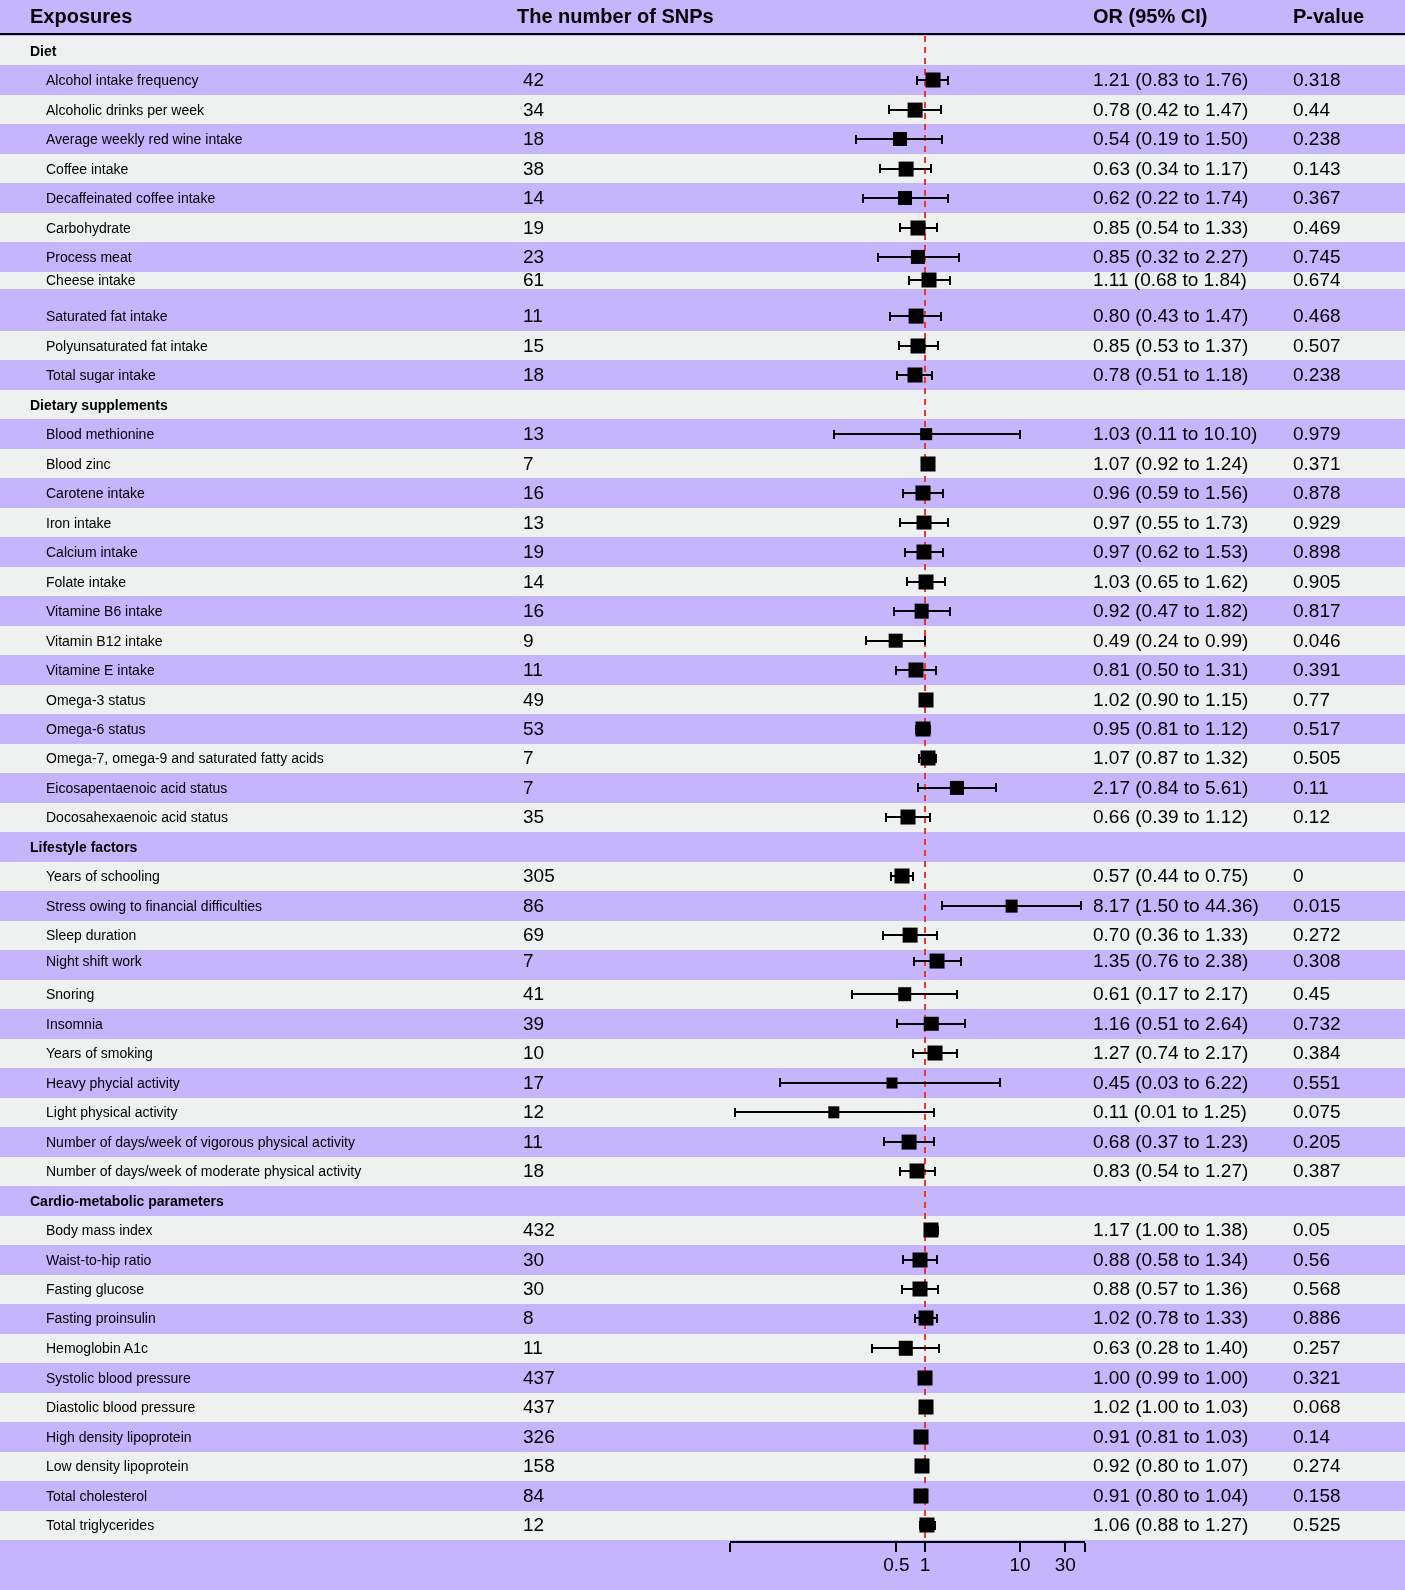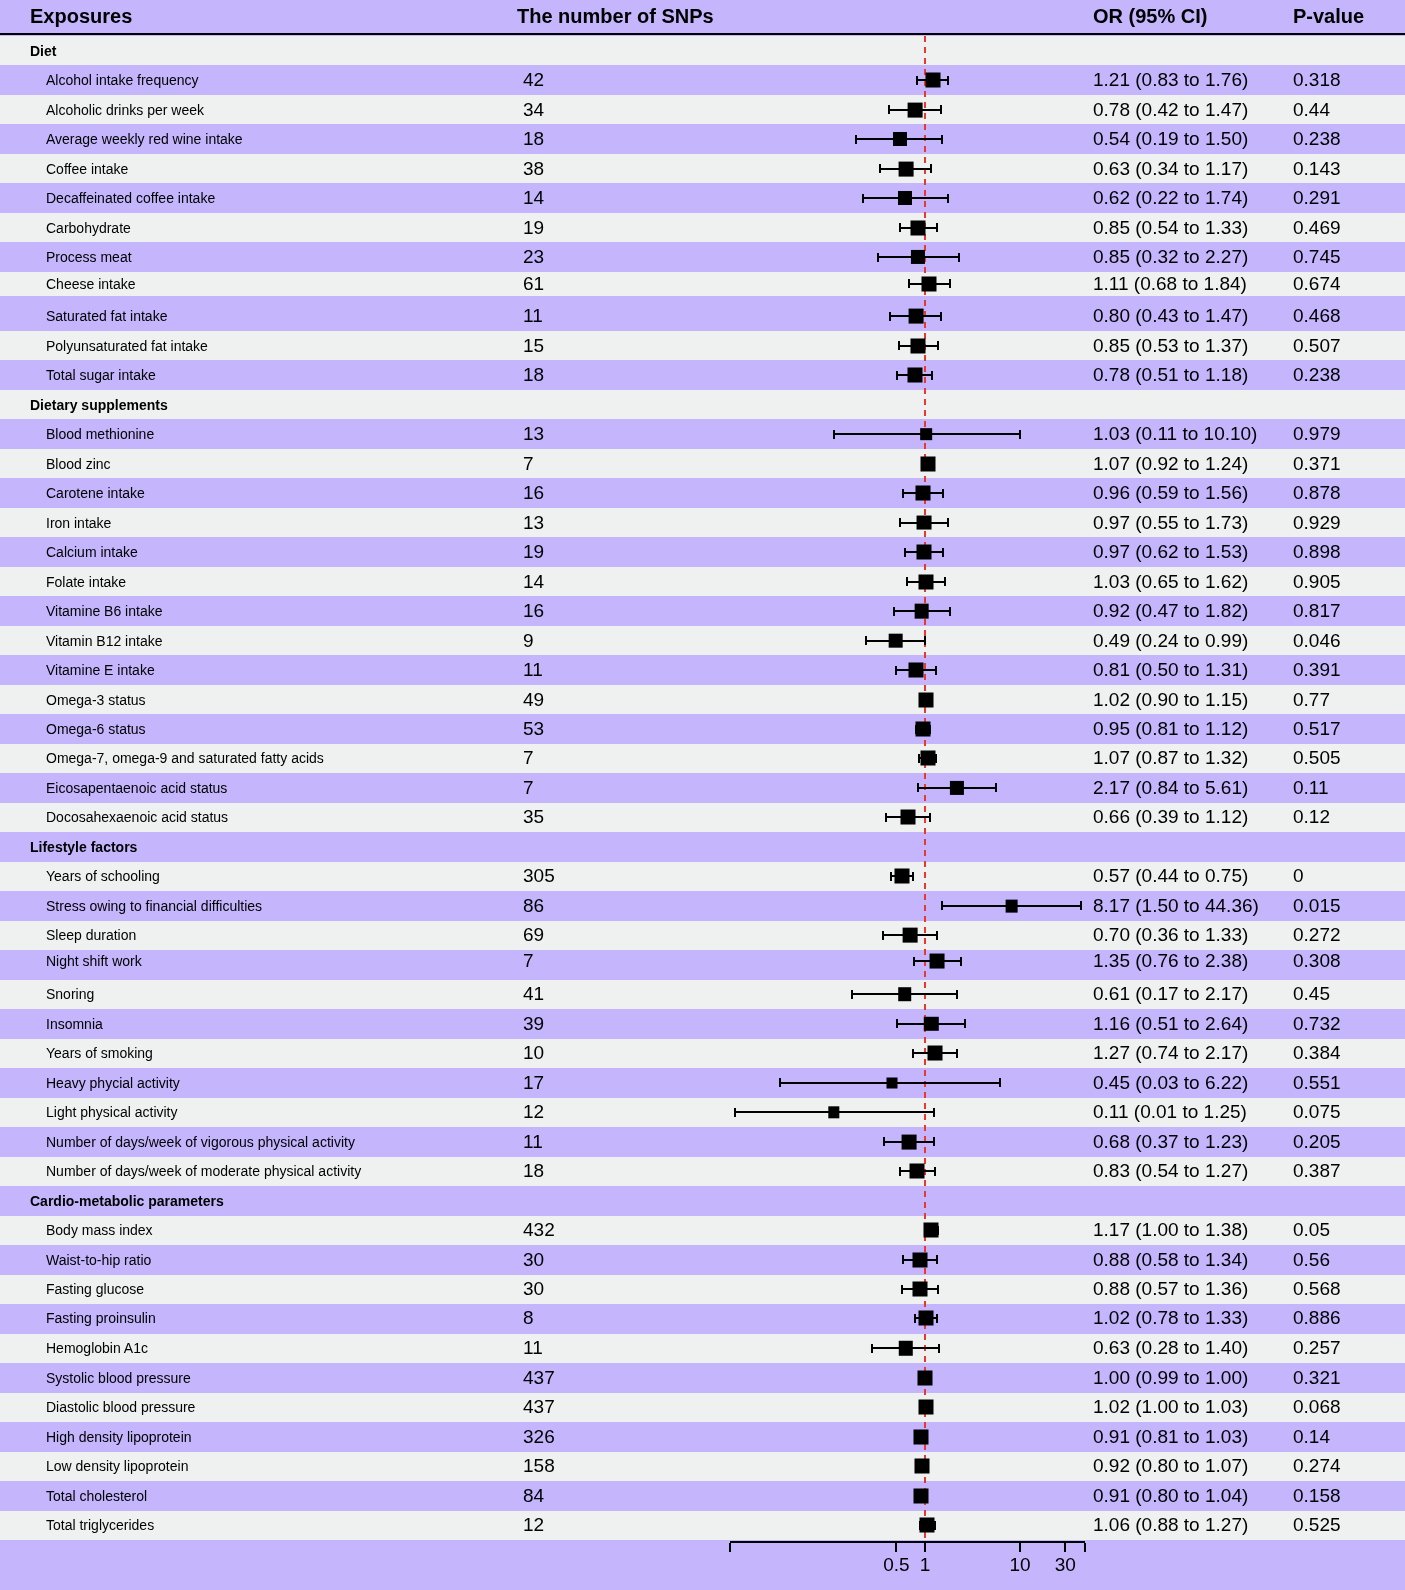--- a/index.html
+++ b/index.html
@@ -88,21 +88,21 @@
         <span class="pval">0.143</span>
         <div class="ci" style="left: 880.49px; width: 50.9872px;"></div>
         <div class="cap" style="left: 879.49px;"></div>
         <div class="cap" style="left: 930.478px;"></div>
         <div class="marker" style="width: 14.8192px; height: 14.8192px; left: 905.937px;"></div>
       </div>
       <div class="row" style="top: 183.45px; height: 29.49px;">
         <span class="label">Decaffeinated coffee intake</span>
         <span class="snps">14</span>
         <span class="ortext">0.62 (0.22 to 1.74)</span>
-        <span class="pval">0.291</span>
+        <span class="pval">0.367</span>
         <div class="ci" style="left: 862.53px; width: 85.322px;"></div>
         <div class="cap" style="left: 861.53px;"></div>
         <div class="cap" style="left: 946.852px;"></div>
         <div class="marker" style="width: 14.0241px; height: 14.0241px; left: 905.277px;"></div>
       </div>
       <div class="row stripe" style="top: 212.94px; height: 29.49px;">
         <span class="label">Carbohydrate</span>
         <span class="snps">19</span>
         <span class="ortext">0.85 (0.54 to 1.33)</span>
         <span class="pval">0.469</span>
@@ -114,21 +114,21 @@
       <div class="row" style="top: 242.43px; height: 29.49px;">
         <span class="label">Process meat</span>
         <span class="snps">23</span>
         <span class="ortext">0.85 (0.32 to 2.27)</span>
         <span class="pval">0.745</span>
         <div class="ci" style="left: 877.989px; width: 80.8332px;"></div>
         <div class="cap" style="left: 876.989px;"></div>
         <div class="cap" style="left: 957.822px;"></div>
         <div class="marker" style="width: 14.1281px; height: 14.1281px; left: 918.295px;"></div>
       </div>
-      <div class="row stripe" style="top: 271.92px; height: 24px;">
+      <div class="row stripe" style="top: 271.92px; height: 17px;">
         <span class="label">Cheese intake</span>
         <span class="snps">61</span>
         <span class="ortext">1.11 (0.68 to 1.84)</span>
         <span class="pval">0.674</span>
         <div class="ci" style="left: 909.088px; width: 41.0693px;"></div>
         <div class="cap" style="left: 908.088px;"></div>
         <div class="cap" style="left: 949.158px;"></div>
         <div class="marker" style="width: 15px; height: 15px; left: 929.306px;"></div>
       </div>
       <div class="row" style="top: 301.41px; height: 29.49px;">

